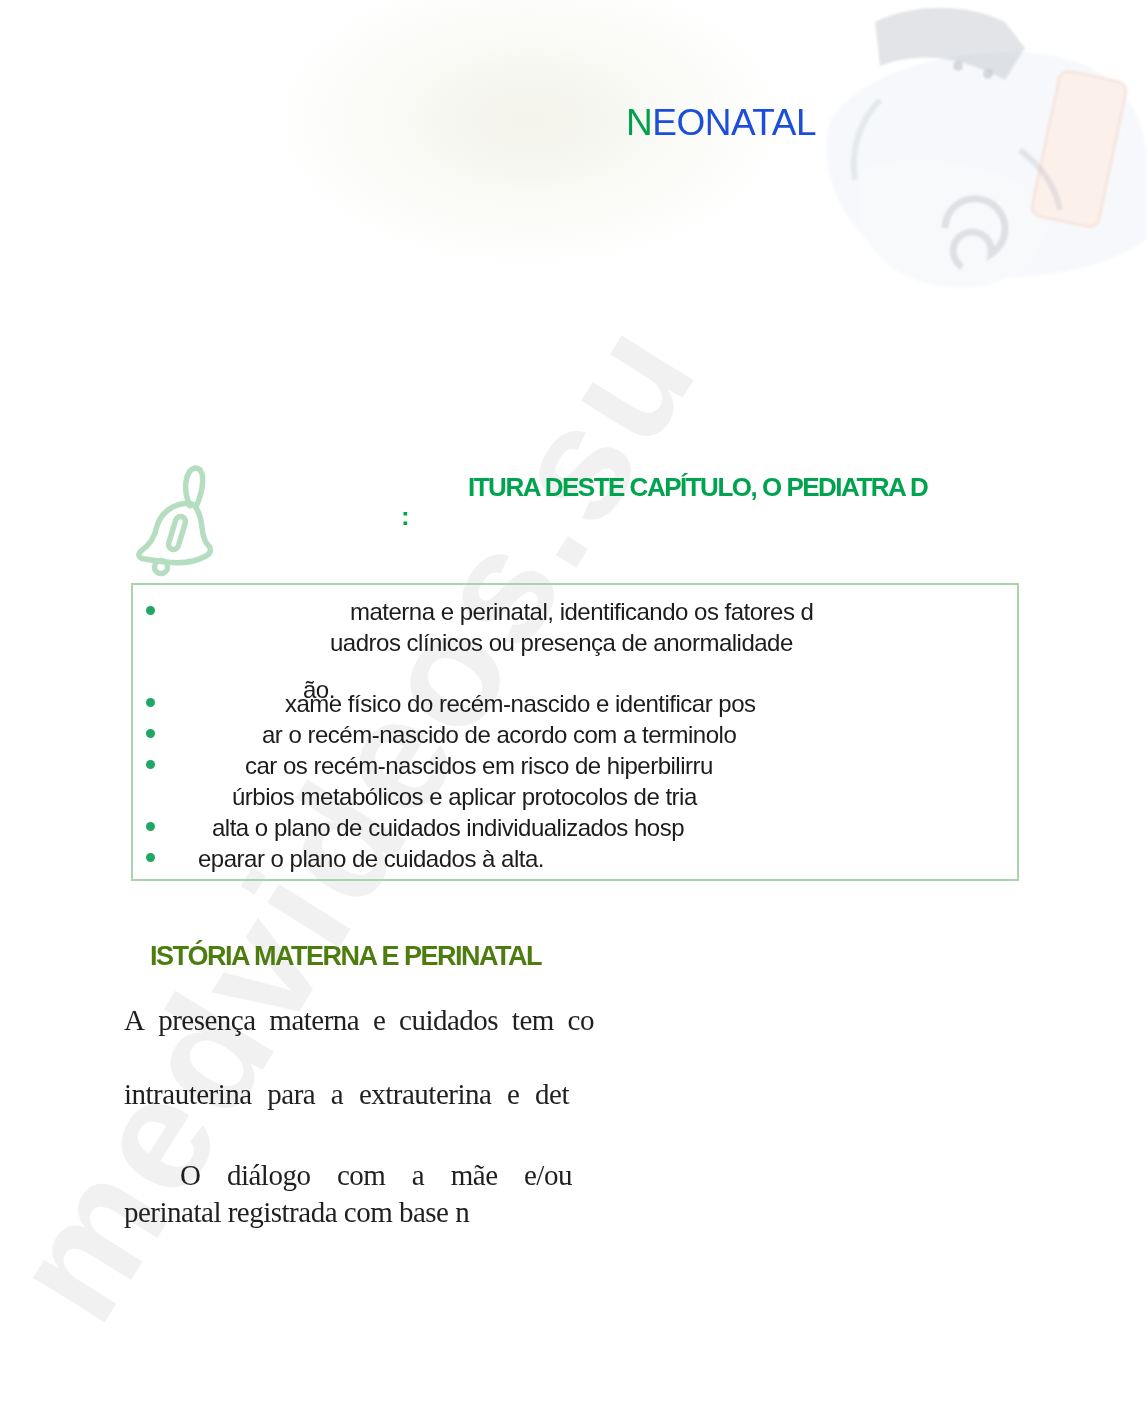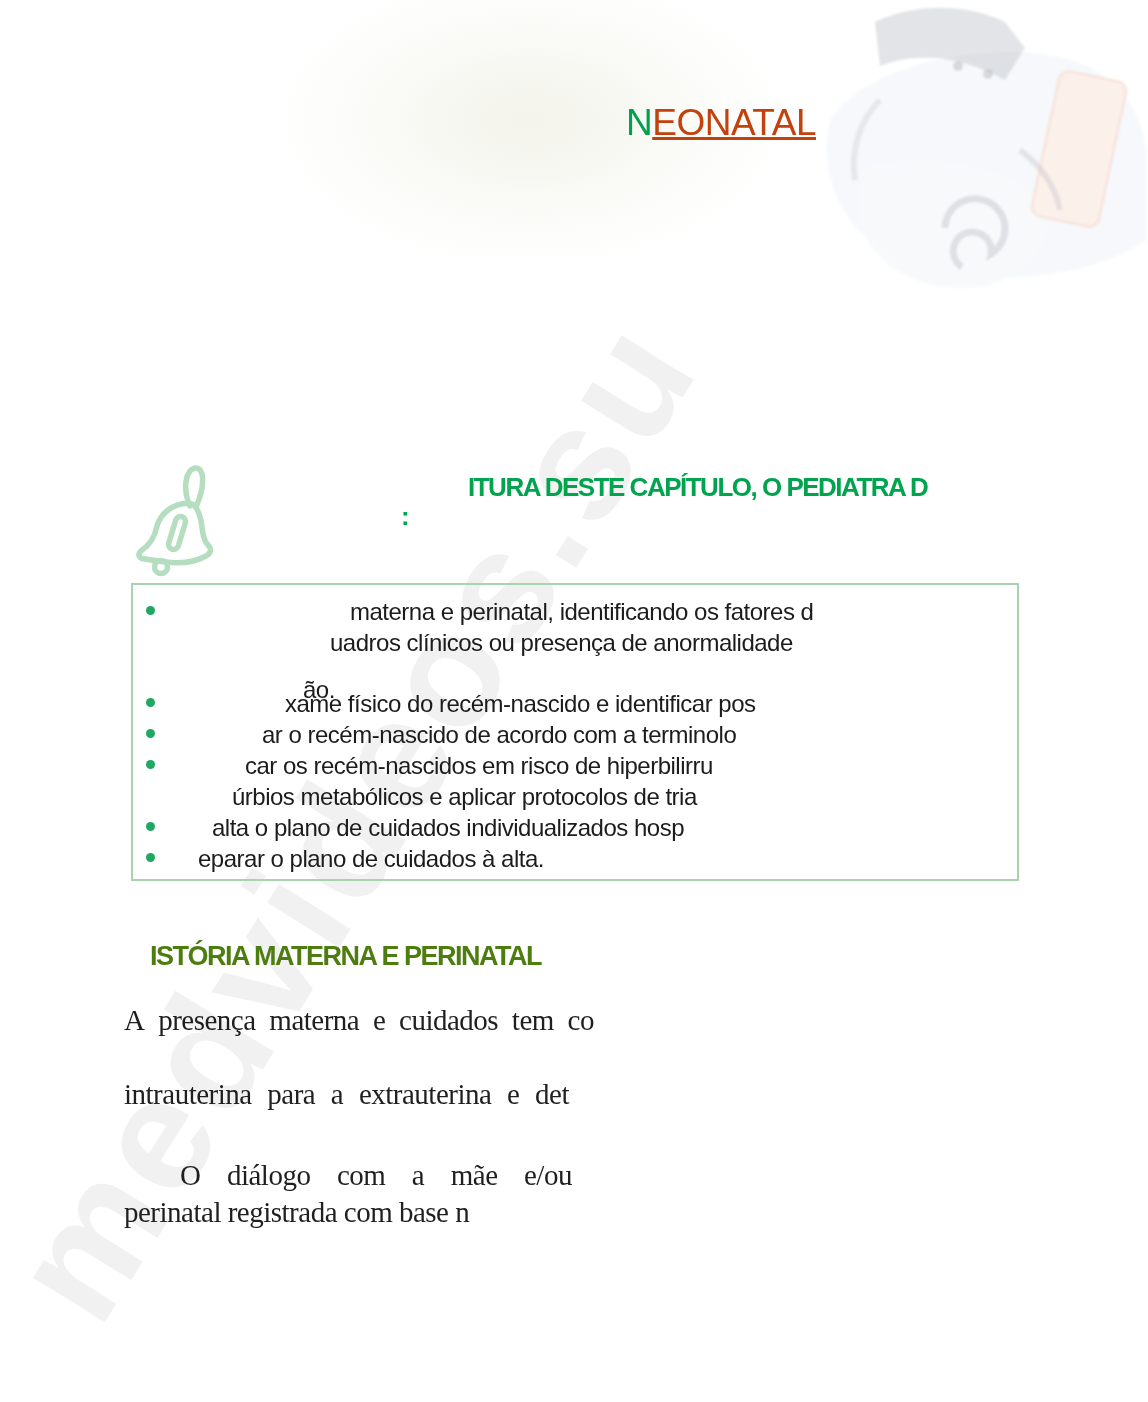--- a/index.html
+++ b/index.html
@@ -18,21 +18,21 @@
   .title-blob{
     position:absolute;left:270px;top:-30px;width:520px;height:300px;border-radius:50%;
     background:radial-gradient(ellipse at center,rgba(242,242,233,0.9) 0%,rgba(242,242,233,0) 70%);
     pointer-events:none;
   }
   .doc-title{
     position:absolute;left:626px;top:102px;font-size:37px;font-weight:400;
     letter-spacing:-0.5px;white-space:nowrap;
   }
   .doc-title .first{color:#00A14C;}
-  .doc-title .rest{color:#c2410c;text-decoration:underline;}
+  .doc-title .rest{color:#1d4ed8;}
 
   .bell{position:absolute;left:130px;top:464px;}
 
   .obj-heading{
     position:absolute;left:420px;top:472px;font-weight:bold;font-size:26px;
     letter-spacing:-1.5px;color:#00A44F;white-space:nowrap;margin-left:48px;
   }
   .obj-colon{
     position:absolute;left:401px;top:501px;font-weight:bold;font-size:26px;color:#00A44F;
   }

